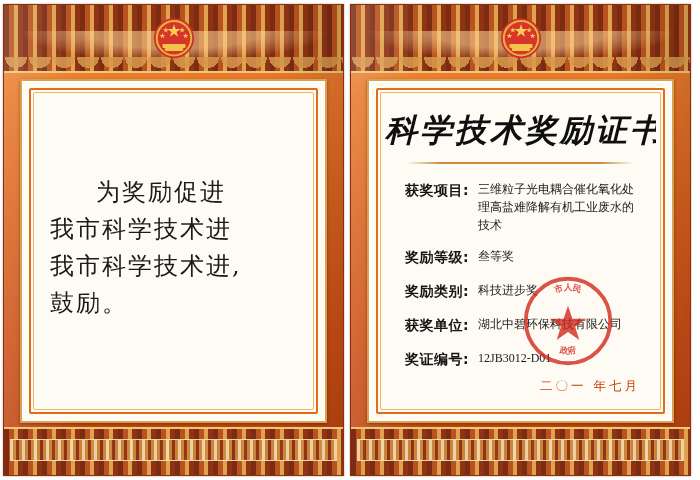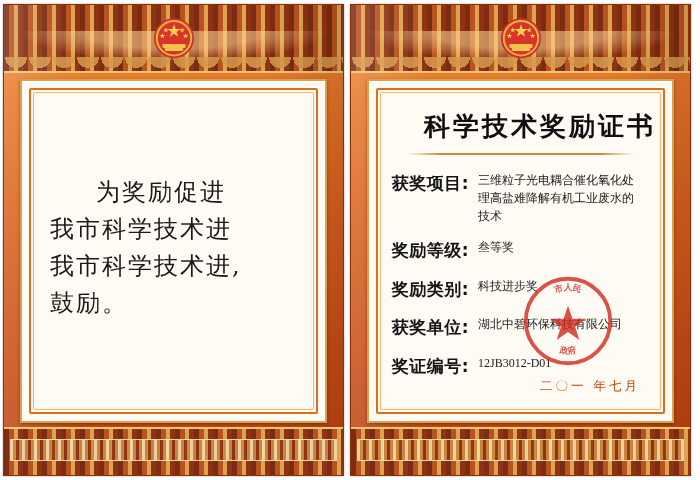--- a/index.html
+++ b/index.html
@@ -159,28 +159,29 @@
     font-size: 24px;
     line-height: 1.55;
     color: #1a1a1a;
     letter-spacing: 2px;
     white-space: nowrap;
   }
   .left-line.indent { text-indent: 46px; }
 
   
   .right-title {
-    text-align: right;
+    text-align: left;
     font-family: "DejaVu Serif", "Liberation Serif", serif;
     font-weight: 700;
-    font-size: 26px;
+    font-size: 32px;
     letter-spacing: 3px;
     color: #0f0f0f;
     margin-top: 12px;
     white-space: nowrap;
+    font-style: italic;
   }
   .title-rule {
     width: 84%;
     margin: 9px auto 0 auto;
     height: 2px;
     background: linear-gradient(90deg, rgba(200,140,60,0) 0%, #c88b3c 15%, #c88b3c 85%, rgba(200,140,60,0) 100%);
   }
 
   .fields {
     margin-top: 16px;
@@ -189,21 +190,21 @@
   .field-row {
     display: flex;
     align-items: flex-start;
     margin-bottom: 13px;
   }
   .field-label {
     flex: 0 0 78px;
     text-align: right;
     font-family: "DejaVu Sans", "Liberation Sans", sans-serif;
     font-weight: 700;
-    font-size: 17px;
+    font-size: 14px;
     color: #141414;
     letter-spacing: .5px;
     line-height: 1.5;
     white-space: nowrap;
   }
   .field-value {
     flex: 1 1 auto;
     padding-left: 9px;
     font-family: Liberation Serif, serif;
     font-size: 12px;

